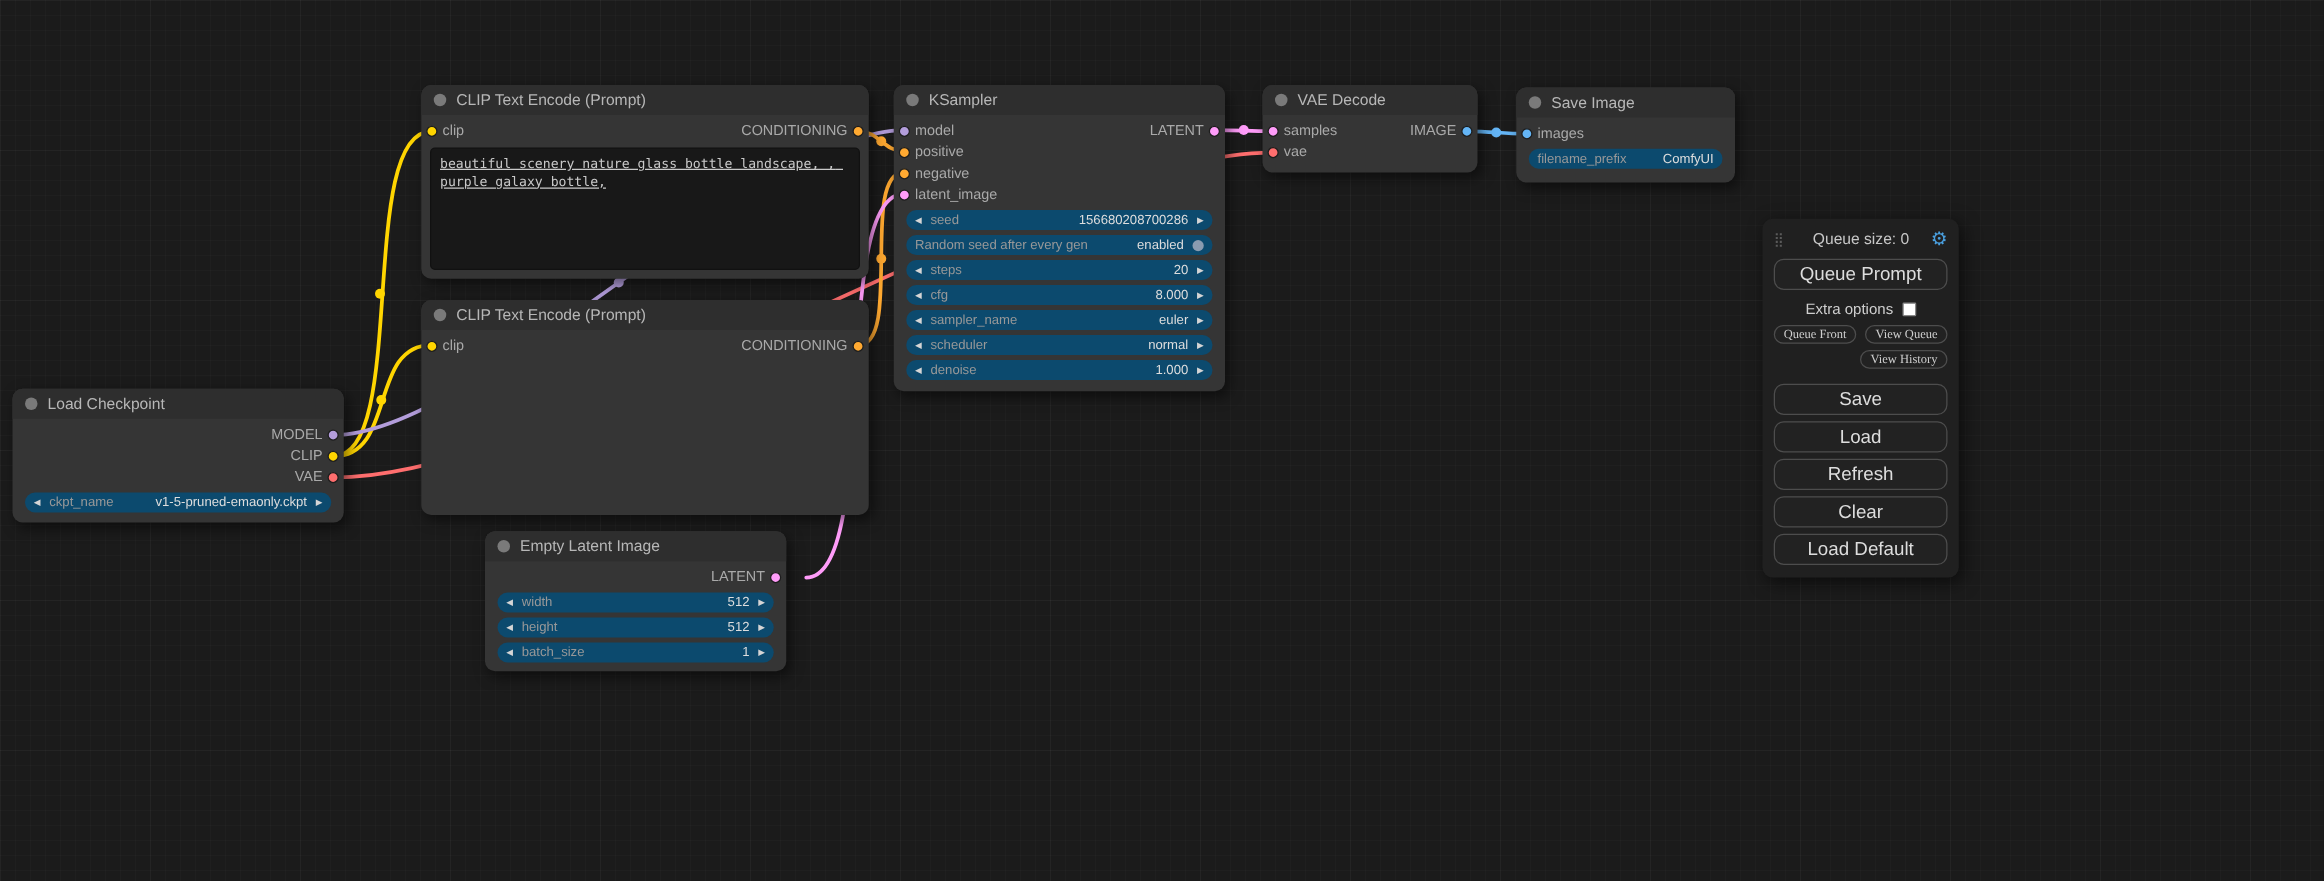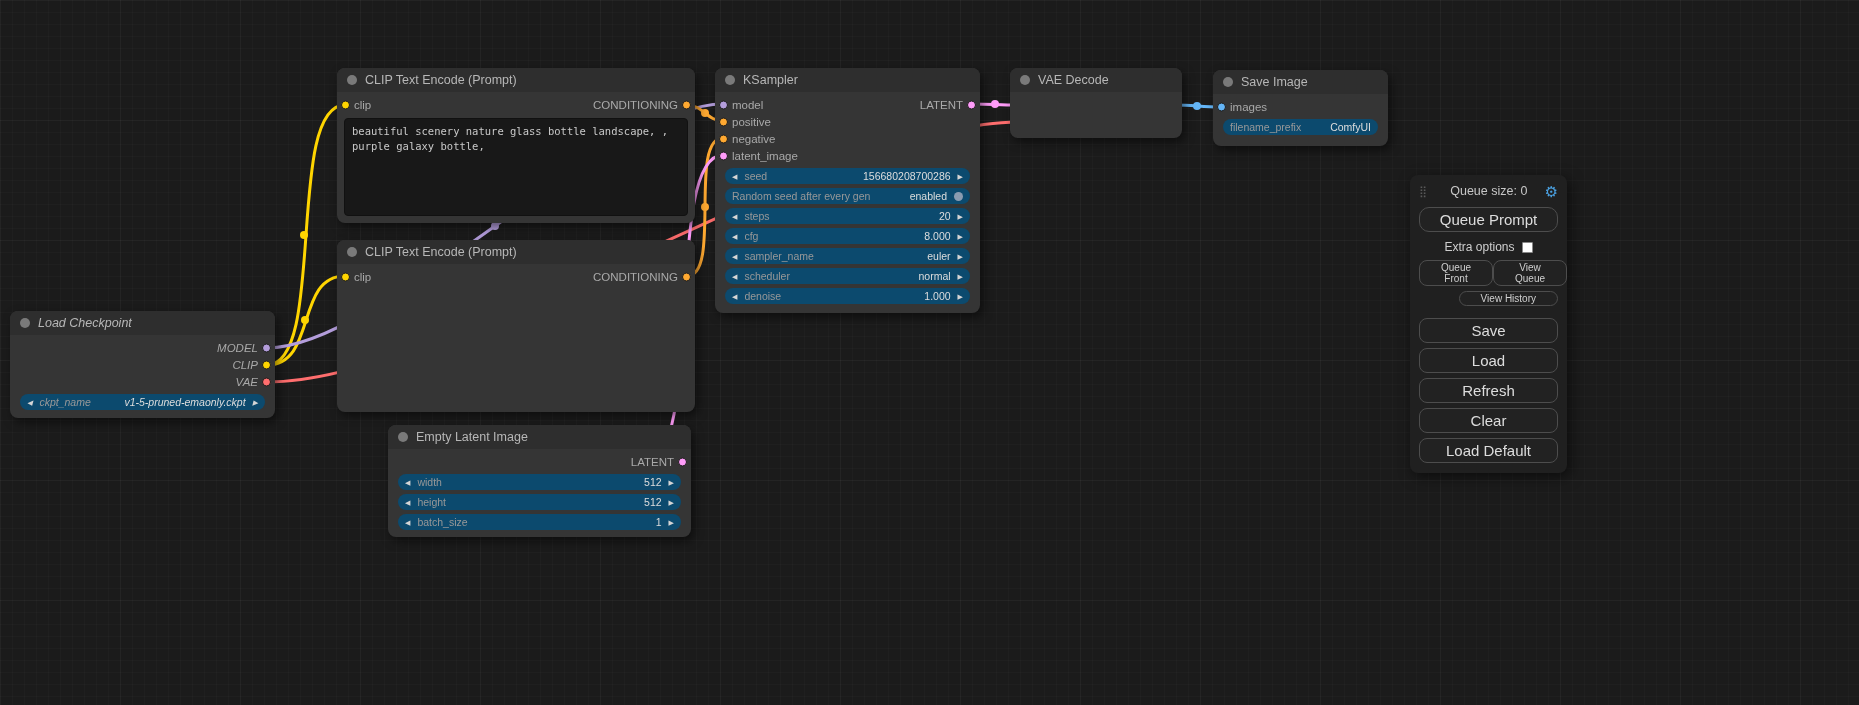--- a/index.html
+++ b/index.html
@@ -58,47 +58,47 @@
   .widget .arrow { font-size:7px; color:#d5d5d5; line-height:1; }
   .widget .w-label { color:#989898; }
   .widget .w-value { margin-left:auto; color:#dddddd; }
   .toggle-dot { width:9px; height:9px; border-radius:50%; background:#8a9bb0; flex:0 0 auto; }
 
   .prompt-box {
     position:absolute; left:7px; right:7px; top:50px; bottom:7px;
     background:#181818; border-radius:4px; border:1px solid #111;
     color:#c9c9c9; font-family:"DejaVu Sans Mono", monospace;
     font-size:10.5px; line-height:1.4; padding:5px 7px;
-    white-space:pre-wrap; word-break:break-word;
+    white-space:pre-wrap; word-break:break-word;text-decoration:underline;
   }
 
   
   .panel {
     position:absolute; z-index:3; left:1410px; top:175px; width:157px;
     background:#202020; border-radius:8px; padding:6px 9px 10px;
     box-shadow:3px 4px 14px rgba(0,0,0,0.55);
   }
   .panel-header { display:flex; align-items:center; height:20px; color:#c7c7c7; font-size:12.5px; }
   .drag-handle { color:#5a5a5a; font-size:11px; margin-right:6px; cursor:grab; }
   .queue-size { flex:1; text-align:center; }
   .gear { color:#4aa0e0; font-size:15px; line-height:1; cursor:pointer; }
   .btn {
     display:block; width:100%; margin:5px 0 0; padding:3px 0;
     background:#222222; border:1px solid #4d4d4d; border-radius:8px;
     color:#dddddd; text-align:center; font-size:15px;
     font-family:"Liberation Sans", sans-serif; cursor:pointer;
   }
-  .btn-queue { margin-top:6px;border-radius:10px; }
+  .btn-queue { margin-top:6px; }
   .btn-save { margin-top:12px; }
   .extra-row { display:flex; align-items:center; justify-content:center; gap:7px; margin-top:8px; color:#cfcfcf; font-size:12px; }
   .checkbox { width:11px; height:11px; background:#ffffff; border:1px solid #888; border-radius:1px; cursor:pointer; }
   .small-row { display:flex; justify-content:space-between; margin-top:6px; }
   .btn-sm {
-    padding:1px 21px; background:#222; border:1px solid #4d4d4d; border-radius:8px;
-    color:#cfcfcf; font-size:10px; font-family:Liberation Sans, sans-serif; cursor:pointer;
+    padding:1px 7px; background:#222; border:1px solid #4d4d4d; border-radius:8px;
+    color:#cfcfcf; font-size:10px; font-family:Liberation Serif, serif; cursor:pointer;
   }
   .history-row { display:flex; justify-content:flex-end; margin-top:5px; }
 </style>
 </head>
 <body>
 
 <div class="canvas-bg"></div>
 
 <svg class="links" width="1859" height="705">
 
@@ -123,21 +123,21 @@
   <path d="M645,462 C705,462 663,155 723,155" stroke="#FF9CF9"></path>
   <circle cx="684" cy="309" r="4" fill="#FF9CF9"></circle>
 
   <path d="M972,104 C992,104 998,105 1018,105" stroke="#FF9CF9"></path>
   <circle cx="995" cy="104" r="4" fill="#FF9CF9"></circle>
 
   <path d="M1174,105 C1194,105 1201,107 1221,107" stroke="#64B5F6"></path>
   <circle cx="1197" cy="106" r="4" fill="#64B5F6"></circle>
 </svg>
 
-<div class="node" style="left:10px; top:311px; width:265px; height:107px;font-style:italic;">
+<div class="node" style="left:10px; top:311px; width:265px; height:107px;">
   <div class="node-title">
     <span class="title-dot"></span>
     <span>Load Checkpoint</span>
   </div>
   <div class="slots">
     <div class="slot-row slot-out">
       <span>MODEL</span>
       <span class="slot-dot dot-right c-model"></span>
     </div>
     <div class="slot-row slot-out">
@@ -181,21 +181,21 @@
   <div class="slots">
     <div class="slot-row slot-dual">
       <span>clip</span>
       <span>CONDITIONING</span>
       <span class="slot-dot dot-left c-clip"></span>
       <span class="slot-dot dot-right c-cond"></span>
     </div>
   </div>
 </div>
 
-<div class="node" style="left:388px; top:425px; width:303px; height:112px;">
+<div class="node" style="left:388px; top:425px; width:241px; height:112px;">
   <div class="node-title">
     <span class="title-dot"></span>
     <span>Empty Latent Image</span>
   </div>
   <div class="slots">
     <div class="slot-row slot-out">
       <span>LATENT</span>
       <span class="slot-dot dot-right c-latent"></span>
     </div>
   </div>
@@ -285,20 +285,32 @@
     <span class="w-value">1.000</span>
     <span class="arrow">▶</span>
   </div>
 </div>
 
 <div class="node" style="left:1010px; top:68px; width:172px; height:70px;">
   <div class="node-title">
     <span class="title-dot"></span>
     <span>VAE Decode</span>
   </div>
+  <div class="slots">
+    <div class="slot-row slot-dual">
+      <span>samples</span>
+      <span>IMAGE</span>
+      <span class="slot-dot dot-left c-latent"></span>
+      <span class="slot-dot dot-right c-image"></span>
+    </div>
+    <div class="slot-row slot-in">
+      <span>vae</span>
+      <span class="slot-dot dot-left c-vae"></span>
+    </div>
+  </div>
 </div>
 
 <div class="node" style="left:1213px; top:70px; width:175px; height:76px;">
   <div class="node-title">
     <span class="title-dot"></span>
     <span>Save Image</span>
   </div>
   <div class="slots">
     <div class="slot-row slot-in">
       <span>images</span>

